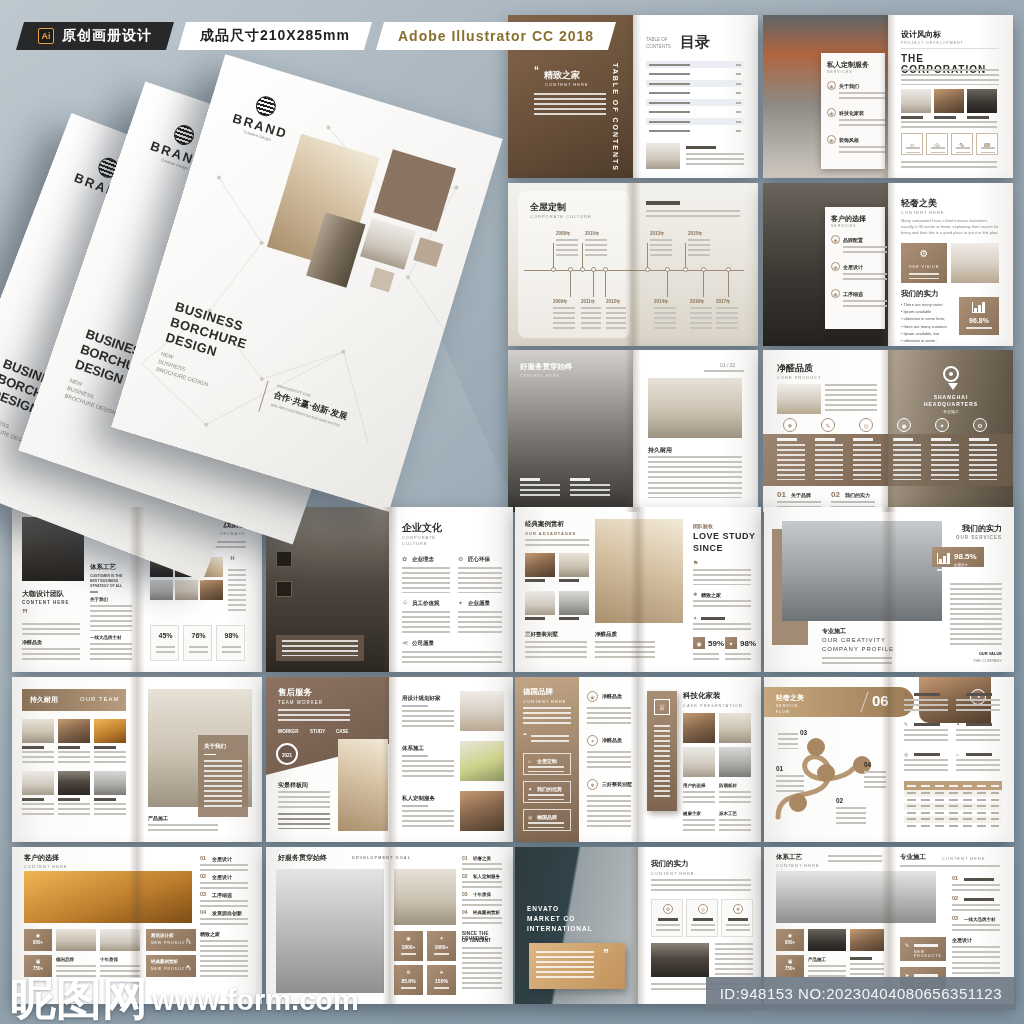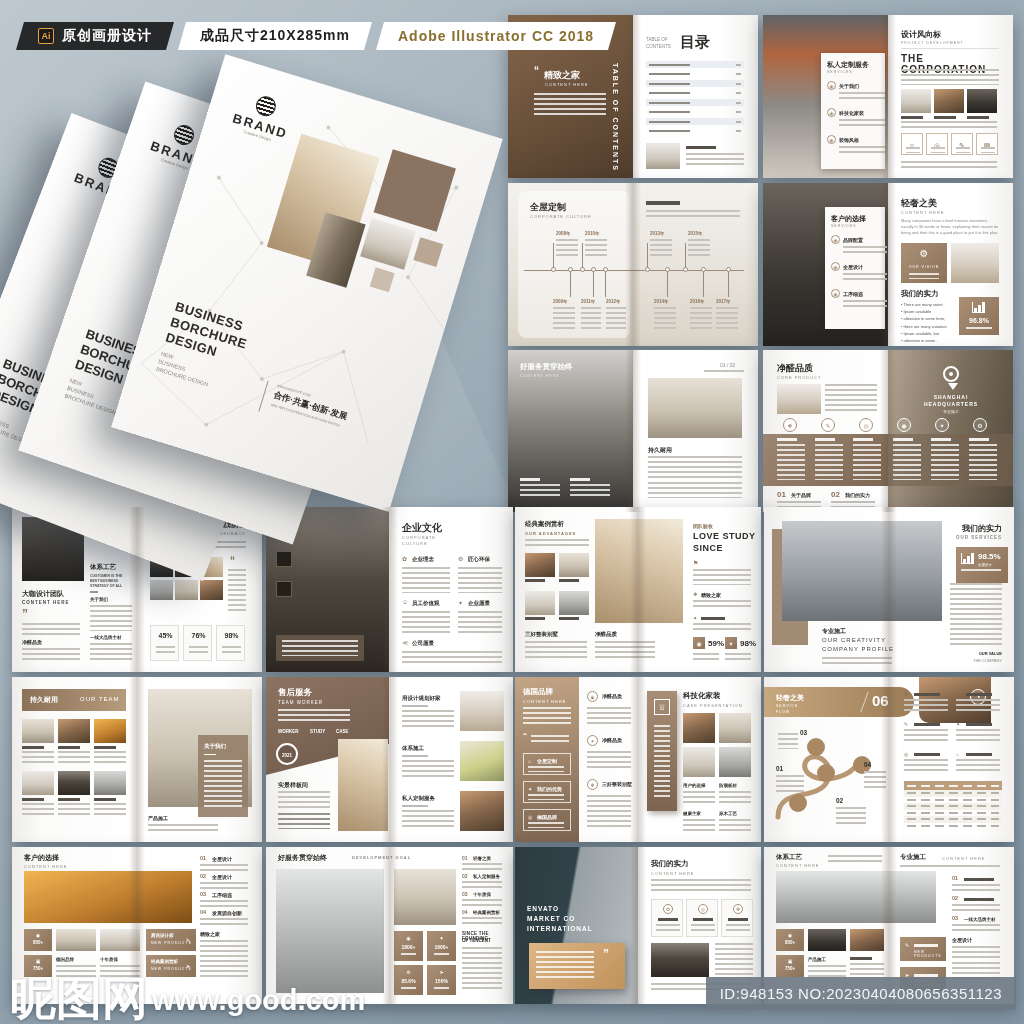--- a/index.html
+++ b/index.html
@@ -563,21 +563,21 @@
   <div class="pgl"></div>
     <div class="pgr"></div>
   <div class="abs" style="left:8px;top:22px;width:36px;height:116px;background:#a28b74"></div>
   <div class="ph g-office" style="left:18px;top:14px;width:160px;height:100px"></div>
   <div class="abs f6 b dk" style="left:58px;top:120px">专业施工</div>
   <div class="abs f6 ls" style="left:58px;top:130px;color:#444">OUR CREATIVITY</div>
   <div class="abs f6 ls" style="left:58px;top:139px;color:#444">COMPANY PROFILE</div>
   <div class="gk" style="left:58px;top:150px;width:70px;height:8px"></div>
   <div class="abs f8 b dk ra" style="left:150px;top:16px;width:88px">我们的实力</div>
   <div class="abs f45 b gy ls ra" style="left:150px;top:28px;width:88px">OUR SERVICES</div>
-  <div class="bb" style="left:192px;top:40px;width:52px;height:36px">
+  <div class="bb" style="left:168px;top:40px;width:52px;height:20px">
     <div class="chart" style="left:5px;top:6px">
         <i></i>
         <i></i>
         <i></i>
       </div>
     <div class="abs f8 b wt" style="left:22px;top:5px">98.5%</div>
     <div class="abs f35 wt" style="left:22px;top:16px">全屋设计</div>
     <div class="gk gk-lt" style="left:5px;top:22px;width:40px;height:5px"></div>
   </div>
   <div class="gk" style="left:186px;top:76px;width:52px;height:62px"></div>
@@ -939,14 +939,14 @@
       <span class="abs f35 wt ls" style="left:14px;top:13px">NEW PRODUCTS</span>
     </div>
   <div class="bb" style="left:136px;top:120px;width:46px;height:24px">
       <span class="abs f5 wt" style="left:5px;top:5px">➤</span>
       <div class="cbar-lt" style="left:14px;top:7px;width:24px"></div>
       <span class="abs f35 wt ls" style="left:14px;top:13px">NEW PRODUCTS</span>
     </div>
 </div>
 
 <div class="site">昵图网</div>
-<div class="url">www.good.com</div>
+<div class="url">www.form.com</div>
 <div class="idbox">ID:948153 NO:20230404080656351123</div>
 
 </body></html>

